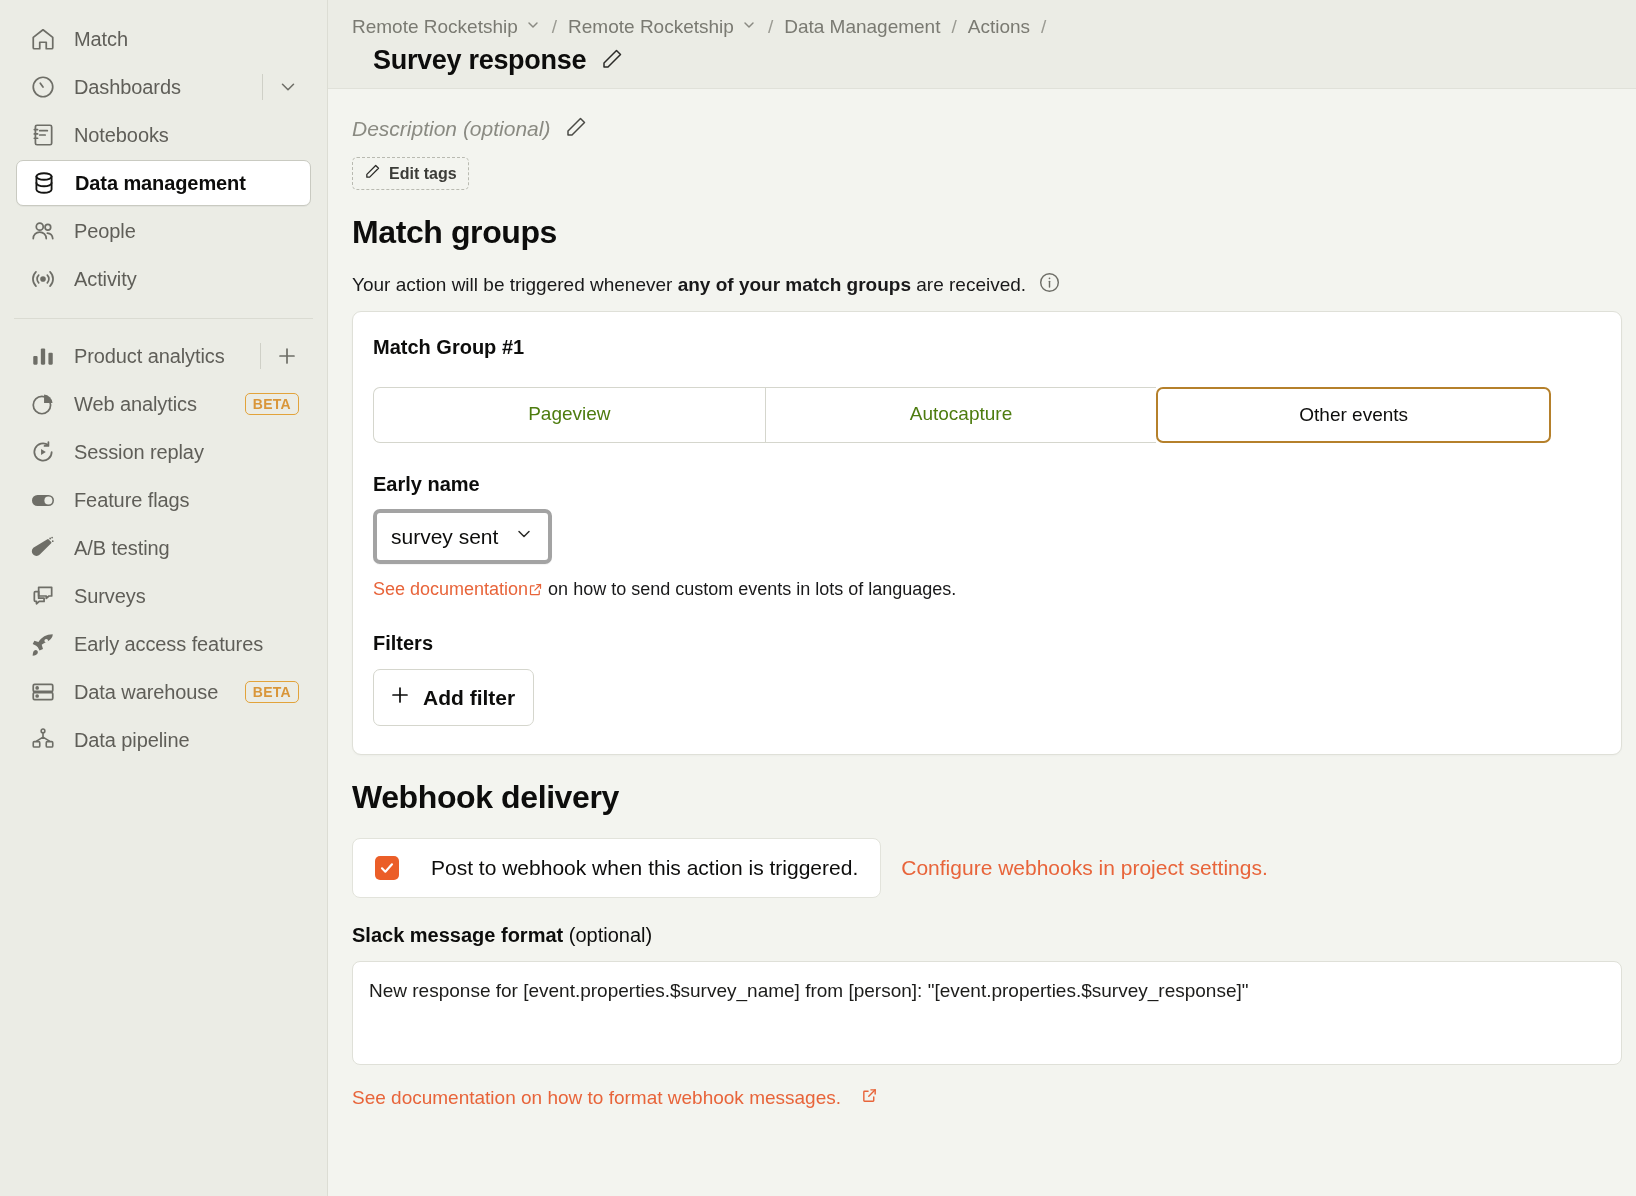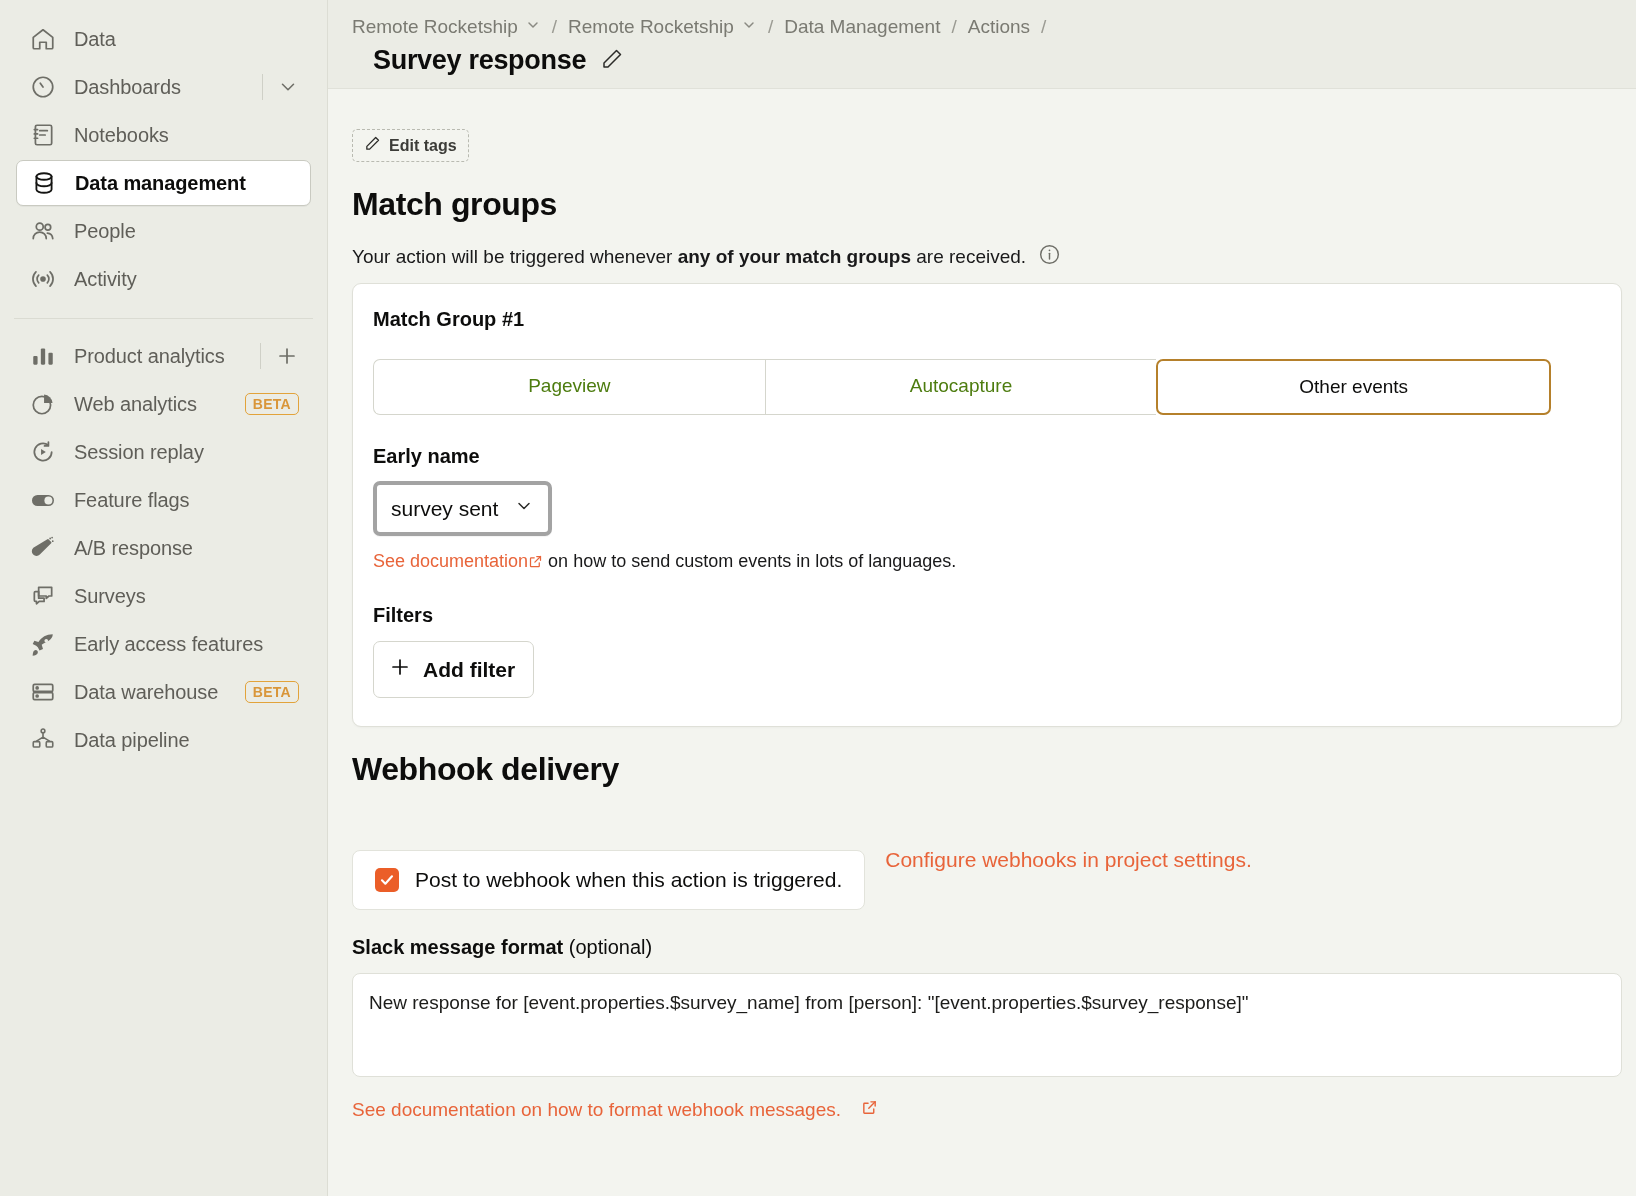--- a/index.html
+++ b/index.html
@@ -160,27 +160,26 @@
     border: 1px solid #D5D6CD;
     border-radius: 7px;
     background: #fff;
     padding: 13px 18px 13px 14px;
     font-size: 21px; font-weight: 700; color: #0D0D0C;
     cursor: pointer;
   }
 
   .webhook-row { display: flex; align-items: center; gap: 20px; margin-top: 22px; }
   .checkbox-card {
-    display: inline-flex; align-items: center; gap: 16px;
+    display: inline-flex; align-items: center; gap: 32px;
     background: #fff;
     border: 1px solid #E2E3DB;
     border-radius: 8px;
     padding: 17px 22px;
     cursor: pointer;
-    margin-top: 40px;
   }
   .cbox {
     width: 24px; height: 24px; border-radius: 5px;
     background: #EB5E28;
     display: flex; align-items: center; justify-content: center;
     flex: 0 0 24px;
   }
   .cbox svg { display: block; }
   .cbox-label { font-size: 21px; color: #0D0D0C; }
 
@@ -211,21 +210,21 @@
 <div class="app">
 
   <nav class="sidebar">
 
     <div class="nav-item">
       <span class="ico">
         <svg width="26" height="26" viewBox="0 0 24 24" fill="none" stroke="#6E6E67" stroke-width="1.6" stroke-linecap="round" stroke-linejoin="round">
             <path d="M3 10.5 12 3.5l9 7V20a1 1 0 0 1-1 1h-5v-6H9v6H4a1 1 0 0 1-1-1z"></path>
           </svg>
       </span>
-      <span class="lbl">Data</span>
+      <span class="lbl">Match</span>
     </div>
 
     <div class="nav-item">
       <span class="ico">
         <svg width="26" height="26" viewBox="0 0 24 24" fill="none" stroke="#6E6E67" stroke-width="1.6" stroke-linecap="round">
             <circle cx="12" cy="12" r="9"></circle>
             <path d="M12 12 9.5 8.5"></path>
           </svg>
       </span>
       <span class="lbl">Dashboards</span>
@@ -329,21 +328,21 @@
       <span class="lbl">Feature flags</span>
     </div>
 
     <div class="nav-item">
       <span class="ico">
         <svg width="26" height="26" viewBox="0 0 24 24" fill="none" stroke="#6E6E67" stroke-width="1.6" stroke-linecap="round" stroke-linejoin="round">
             <path d="M16.5 4.5 19 7 8.5 17.5a3.5 3.5 0 0 1-5-5z" fill="#6E6E67" stroke="#6E6E67"></path>
             <path d="M18.6 3.2v.1M21 5.6v.1M20.4 2.3v.1"></path>
           </svg>
       </span>
-      <span class="lbl">A/B response</span>
+      <span class="lbl">A/B testing</span>
     </div>
 
     <div class="nav-item">
       <span class="ico">
         <svg width="26" height="26" viewBox="0 0 24 24" fill="none" stroke="#6E6E67" stroke-width="1.6" stroke-linejoin="round">
             <path d="M8 4h12v8h-2.5L15 14.2V12H8z"></path>
             <path d="M5 8h3v6h5v3H8.5L6 19.2V17H5a1 1 0 0 1-1-1V9a1 1 0 0 1 1-1z"></path>
           </svg>
       </span>
       <span class="lbl">Surveys</span>
@@ -423,20 +422,28 @@
         <span>
           <svg width="24" height="24" viewBox="0 0 24 24" fill="none" stroke="#2B2B28" stroke-width="1.5" stroke-linecap="round" stroke-linejoin="round">
               <path d="M16.5 3.5 20.5 7.5 8 20H4v-4z"></path>
             </svg>
         </span>
       </div>
     </div>
 
     <div class="content">
 
+      <div class="desc-row">
+        <span class="desc-text">Description (optional)</span>
+        <span>
+          <svg width="24" height="24" viewBox="0 0 24 24" fill="none" stroke="#4A4A45" stroke-width="1.5" stroke-linecap="round" stroke-linejoin="round">
+              <path d="M16.5 3.5 20.5 7.5 8 20H4v-4z"></path>
+            </svg>
+        </span>
+      </div>
 
       <div class="edit-tags">
         <span>
           <svg width="17" height="17" viewBox="0 0 24 24" fill="none" stroke="#2B2B28" stroke-width="1.8" stroke-linecap="round" stroke-linejoin="round">
               <path d="M16.5 3.5 20.5 7.5 8 20H4v-4z"></path>
             </svg>
         </span>
         <span>Edit tags</span>
       </div>
 

